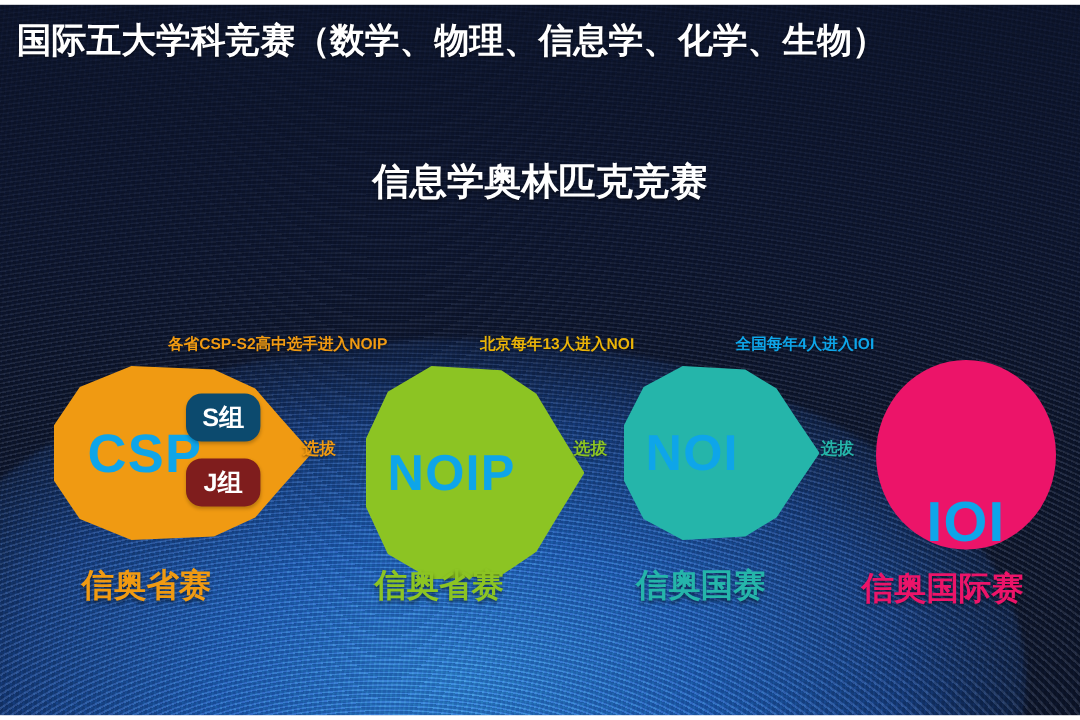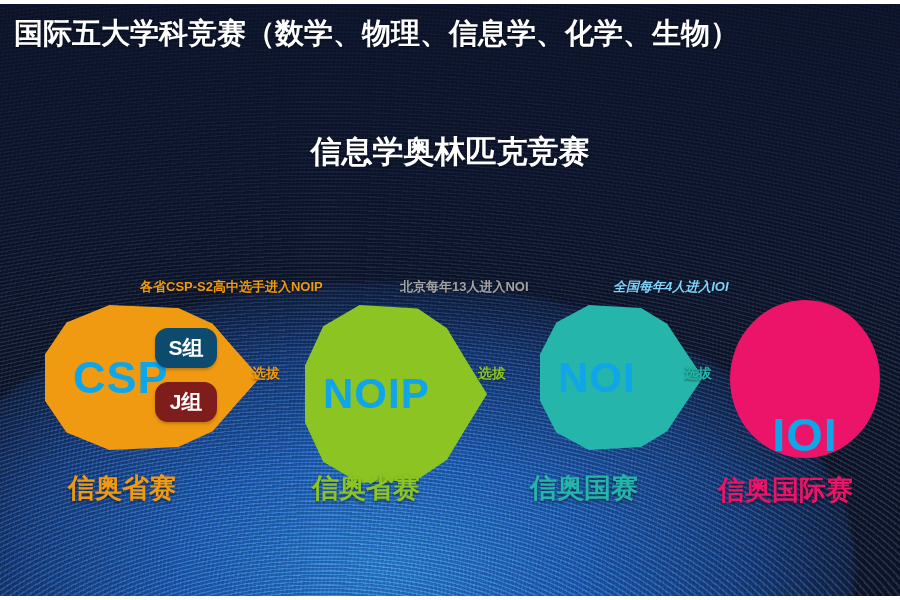--- a/index.html
+++ b/index.html
@@ -207,37 +207,37 @@
       <div class="blob-label" style="margin-left:28px; font-size:45px;">CSP</div>
     </div>
     <div class="badge" style="left:110px; top:23px; width:62px; height:40px; background:#0c4a6e;">S组</div>
     <div class="badge" style="left:110px; top:77px; width:62px; height:40px; background:#7f1d1d;">J组</div>
   </div>
 
   <div class="caption" style="left:68px; top:470px; color:#F09A12;">信奥省赛</div>
 
   <div class="select-label" style="left:252px; top:365px; color:#F09A12;">选拔</div>
 
-  <div class="note" style="left:400px; top:278px; color:#a3a3a3;">北京每年13人进入NOI</div>
+  <div class="note" style="left:400px; top:278px; color:#eab308;">北京每年13人进入NOI</div>
 
   <div class="stage" style="left:293px; top:305px; width:182px; height:145px;">
     <div class="blob" style="left:12px; top:0; width:182px; height:178px;">
       <div class="pent" style="background:#8CC423;"></div>
       <div class="blob-label" style="margin-left:18px; font-size:42px;">NOIP</div>
     </div>
   </div>
 
   <div class="caption" style="left:312px; top:470px; color:#8CC423;">信奥省赛</div>
 
   <div class="select-label" style="left:478px; top:365px; color:#8CC423;">选拔</div>
 
-  <div class="note" style="left:613px; top:278px; color:#7dd3fc;font-style:italic;">全国每年4人进入IOI</div>
+  <div class="note" style="left:613px; top:278px; color:#0ea5e9;">全国每年4人进入IOI</div>
 
   <div class="stage" style="left:520px; top:305px; width:163px; height:145px;">
-    <div class="blob" style="left:0; top:0; width:163px; height:145px;margin-left:20px;">
+    <div class="blob" style="left:0; top:0; width:163px; height:145px;">
       <div class="pent" style="background:#25B5AA;"></div>
       <div class="blob-label" style="margin-left:18px; font-size:42px;">NOI</div>
     </div>
   </div>
 
   <div class="caption" style="left:530px; top:470px; color:#25B5AA;">信奥国赛</div>
 
   <div class="select-label" style="left:684px; top:365px; color:#25B5AA;">选拔</div>
 
   <div class="stage" style="left:730px; top:300px; width:150px; height:158px;">

